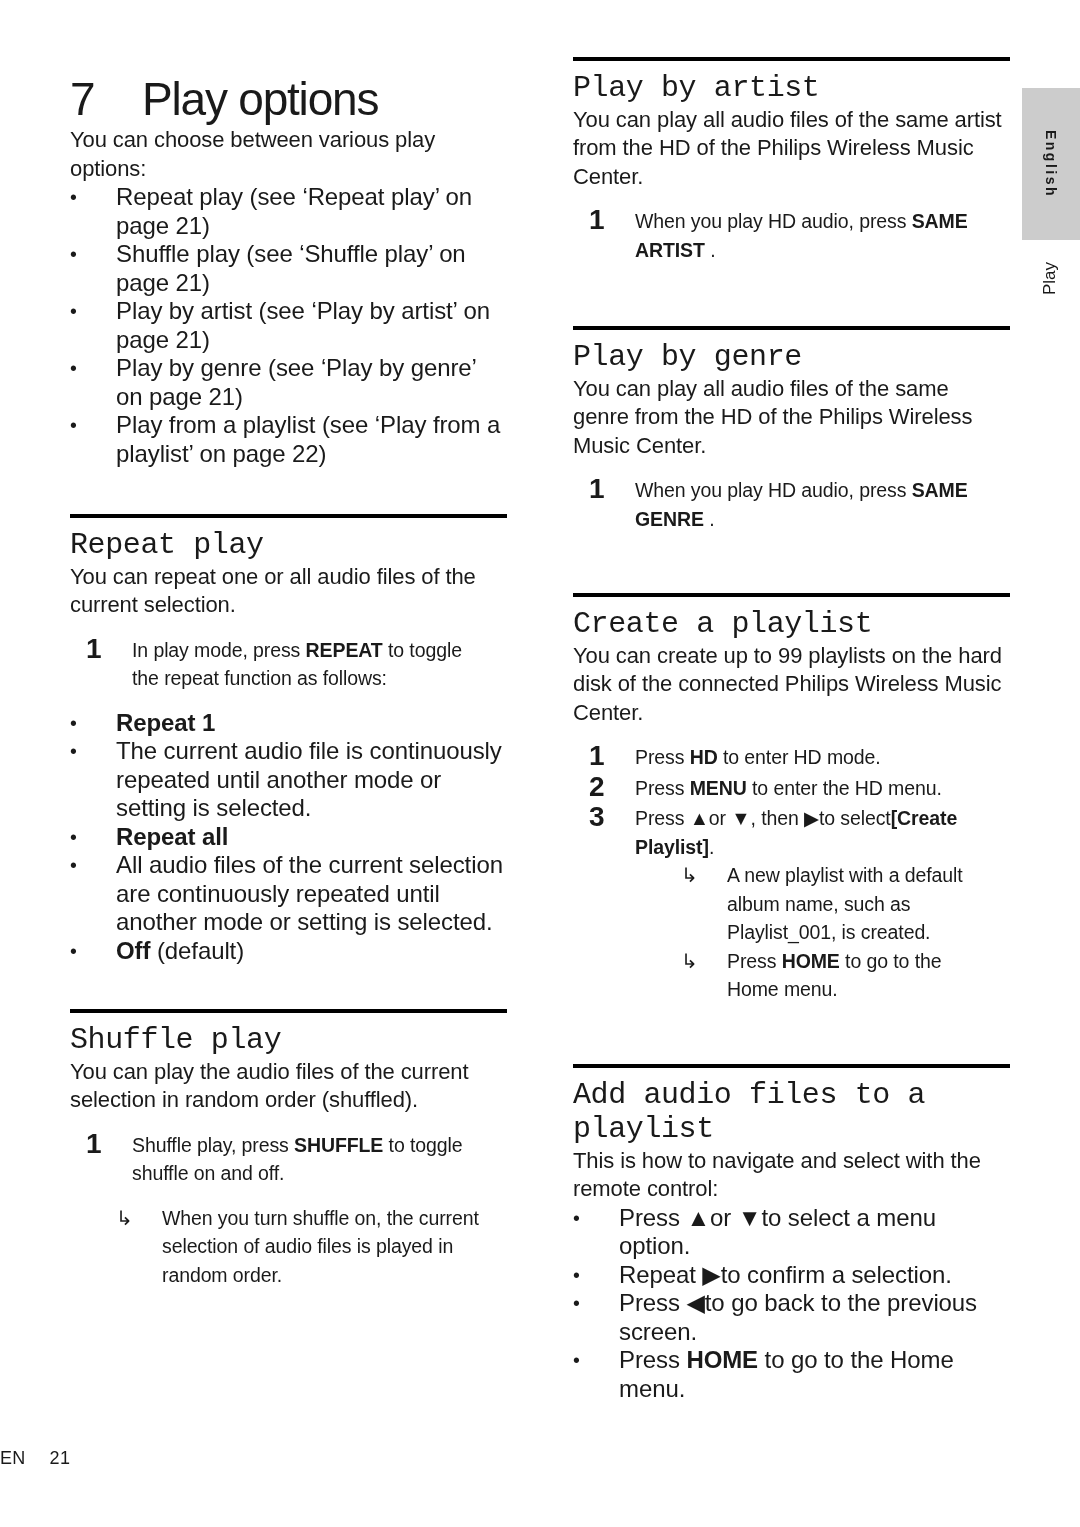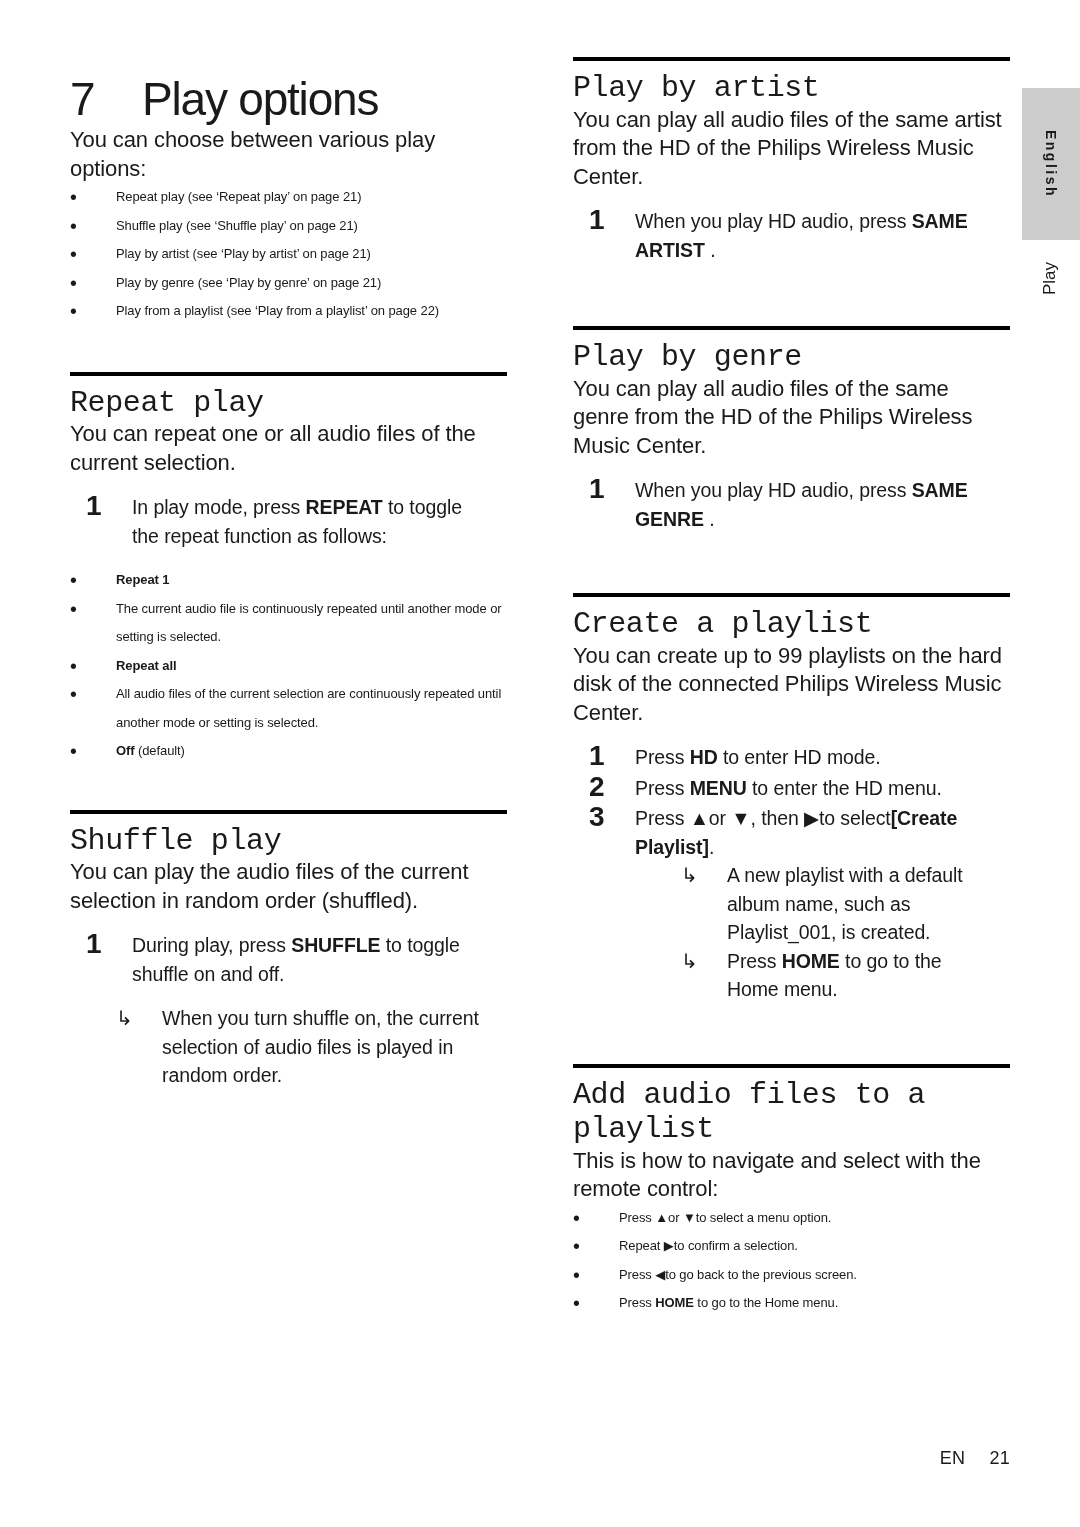--- a/index.html
+++ b/index.html
@@ -108,21 +108,21 @@
 
   
   ul.bl {
     list-style: none;
     margin: 0;
     padding: 0;
   }
   ul.bl > li {
     position: relative;
     padding-left: 46px;
-    font-size: 13px;
+    font-size: 24px;
     line-height: 28.5px;
     letter-spacing: -0.1px;
   }
   ul.bl > li::before {
     content: "\2022";
     position: absolute;
     left: 0;
     top: 0;
     font-size: 19.5px;
     line-height: 28.5px;
@@ -179,21 +179,21 @@
   }
 
   b, .b { font-weight: bold; }
 
   
   .footer {
     position: absolute;
     left: 0;
     top: 1448px;
     width: 1010px;
-    text-align: right;
+    text-align: left;
     font-size: 18px;
     letter-spacing: 0.3px;
   }
   .footer .en { margin-right: 24px; }
 </style>
 </head>
 <body>
 
 <div class="page">
 
@@ -237,21 +237,21 @@
       <li><b>Off</b><span> (default)</span></li>
     </ul>
 
     <div style="height:44px"></div>
 
     <div class="rule"></div>
     <h2 class="sec-head">Shuffle play</h2>
     <p class="body sec-intro">You can play the audio files of the current selection in random order (shuffled).</p>
 
     <ol class="steps">
-      <li><span>During play, press </span><b>SHUFFLE</b><span> to toggle shuffle on and off.</span></li>
+      <li><span>Shuffle play, press </span><b>SHUFFLE</b><span> to toggle shuffle on and off.</span></li>
     </ol>
 
     <ul class="results">
       <li>When you turn shuffle on, the current selection of audio files is played in random order.</li>
     </ul>
 
   </div>
 
   <div class="col col-right">
 

